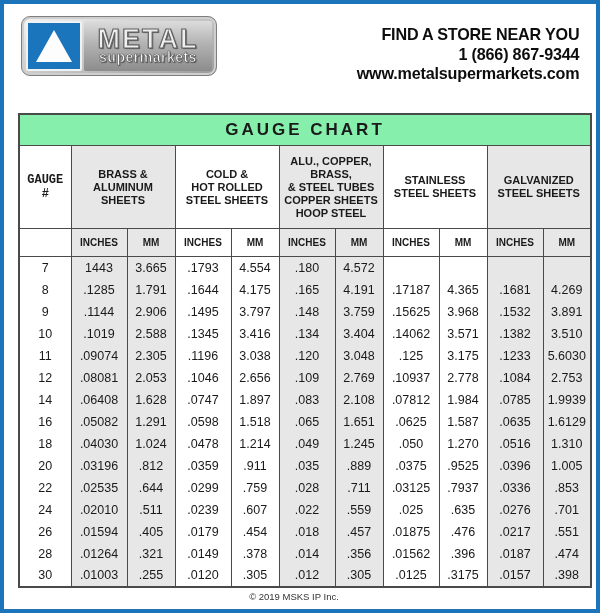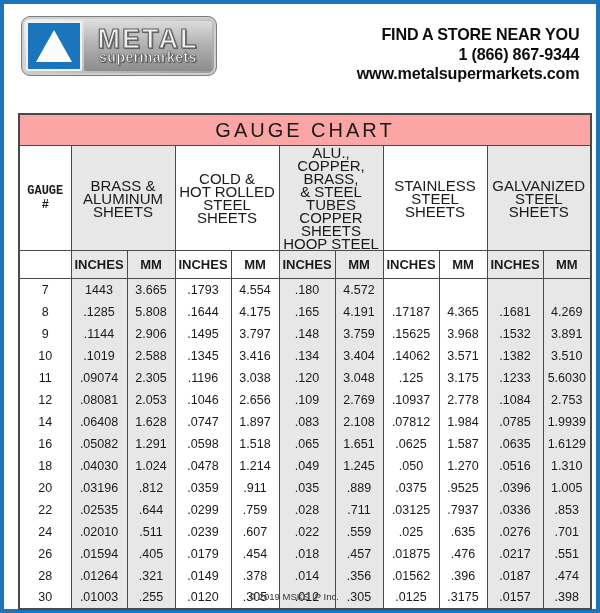--- a/index.html
+++ b/index.html
@@ -51,31 +51,31 @@
   table.gauge{
     position:absolute;left:14px;top:109px;width:572px;
     border-collapse:collapse;table-layout:fixed;
     border:2px solid #4a4a4a;
   }
   .gauge th,.gauge td{
     border:1px solid #4a4a4a;padding:0;text-align:center;color:#1a1a1a;
     overflow:hidden;vertical-align:middle;
   }
   .title-cell{
-    height:30px;font-size:20px;font-weight:normal;letter-spacing:3px;
-    background:#fca5a5;
+    height:30px;font-size:17px;font-weight:bold;letter-spacing:3px;
+    background:#86efac;
   }
   .gauge-head{
     white-space:pre-line;font-size:12px;line-height:14px;font-weight:600;background:#ffffff;font-family:Liberation Mono, monospace;
   }
   .group-h{
-    height:82px;font-size:15px;line-height:13px;font-weight:400;
+    height:82px;font-size:11px;line-height:13px;font-weight:700;
     white-space:pre-line;background:#ffffff;padding:0 1px;
   }
-  .unit-h{height:27px;font-size:13px;font-weight:600;background:#ffffff;}
+  .unit-h{height:27px;font-size:10px;font-weight:600;background:#ffffff;}
   .shade{background:#e7e7e7;}
   tbody tr{height:22px;}
   .gauge-cell,.val{
     font-size:12.5px;border-top:0 !important;border-bottom:0 !important;background:#ffffff;
   }
   .val.shade{background:#e7e7e7;}
 
   
   .footer{
     position:absolute;left:0;right:12px;bottom:7px;text-align:center;
@@ -164,21 +164,21 @@
           <td class="val shade">.180</td>
           <td class="val shade">4.572</td>
           <td class="val"></td>
           <td class="val"></td>
           <td class="val shade"></td>
           <td class="val shade"></td>
         </tr>
         <tr>
           <td class="gauge-cell">8</td>
           <td class="val shade">.1285</td>
-          <td class="val shade">5.808</td>
+          <td class="val shade">1.791</td>
           <td class="val">.1644</td>
           <td class="val">4.175</td>
           <td class="val shade">.165</td>
           <td class="val shade">4.191</td>
           <td class="val">.17187</td>
           <td class="val">4.365</td>
           <td class="val shade">.1681</td>
           <td class="val shade">4.269</td>
         </tr>
         <tr>

